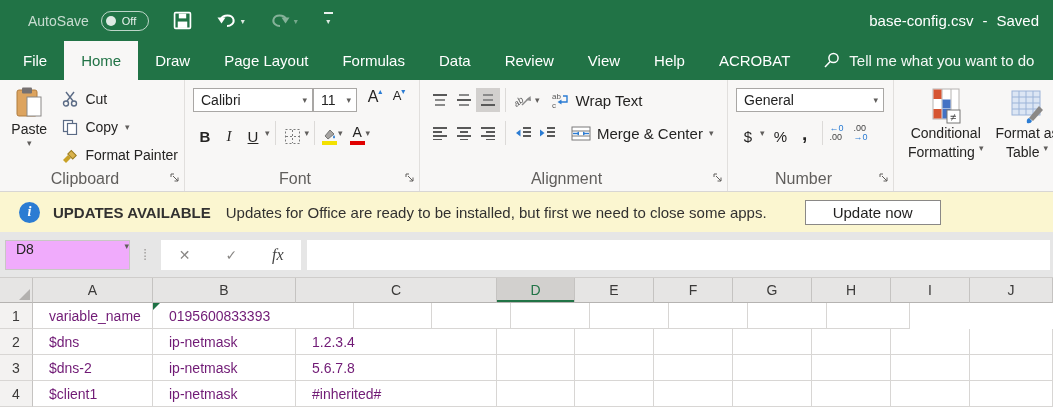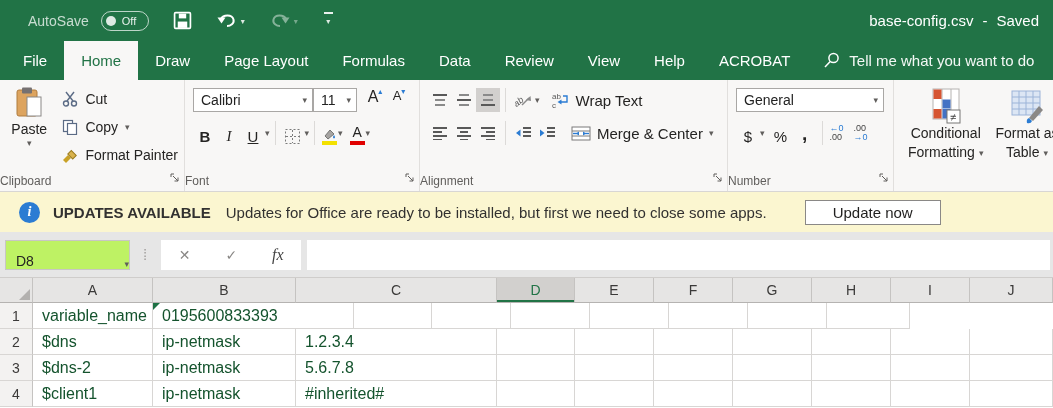--- a/index.html
+++ b/index.html
@@ -24,21 +24,21 @@
 
 .tabrow{height:39px;background:#217346;display:flex;align-items:stretch;color:#fff;font-size:15px;}
 #tabs{display:flex;margin-left:6px;}
 .tab{padding:0 17px;display:flex;align-items:center;cursor:pointer;white-space:nowrap;}
 .tab.active{background:#f8f7f6;color:#217346;}
 .tellme{display:flex;align-items:center;gap:9px;margin-left:16px;color:rgba(255,255,255,.95);white-space:nowrap;}
 
 
 .ribbon{height:112px;background:#f8f7f6;display:flex;border-bottom:1px solid #d8d6d4;}
 .group{position:relative;border-right:1px solid #e1dfdd;padding:6px 6px 20px 8px;display:flex;flex:none;}
-.group-label{position:absolute;bottom:3px;left:0;right:14px;font-size:12px;color:#605e5c;}
+.group-label{position:absolute;bottom:3px;left:0;right:14px;text-align:center;font-size:16px;color:#605e5c;}
 .launcher{position:absolute;bottom:4px;right:4px;}
 .caret{font-size:9px;color:#605e5c;line-height:10px;}
 .vsep{width:1px;background:#dcdad8;height:46px;margin:2px 5px 0;}
 .vsep.short{height:24px;margin-top:0;}
 
 .paste{width:52px;display:flex;flex-direction:column;align-items:center;gap:1px;}
 .paste-label{font-size:14px;color:#252423;}
 .clip-col{display:flex;flex-direction:column;margin-left:12px;gap:8px;padding-top:3px;}
 .small-btn{display:flex;align-items:center;gap:7px;font-size:14px;color:#252423;height:20px;white-space:nowrap;}
 
@@ -53,47 +53,47 @@
 .blue-caret{color:#2b7cd3;font-size:8px;line-height:8px;}
 .grow-wrap{display:flex;align-items:flex-start;}
 .color-btn{display:flex;flex-direction:column;align-items:center;justify-content:flex-end;height:24px;padding:0 1px;}
 .color-bar{width:15px;height:4px;margin-top:1px;}
 .icon-btn{width:24px;height:24px;display:flex;align-items:center;justify-content:center;}
 .icon-btn.selected{background:#d2d0ce;}
 .lbl15{font-size:15px;color:#252423;white-space:nowrap;}
 .alg-right{margin-left:12px;display:flex;align-items:center;gap:6px;}
 
 .style-btn{display:flex;flex-direction:column;align-items:center;font-size:14px;color:#252423;padding:2px 6px 0;line-height:19px;white-space:nowrap;}
-.style-btn .with-caret{display:flex;align-items:center;gap:4px;}
+.style-btn .with-caret{display:flex;gap:4px;}
 
 
 .notif{height:40px;background:#fbf6d0;display:flex;align-items:center;font-size:15px;color:#323130;}
 .info-circle{width:21px;height:21px;border-radius:50%;background:#2b7cd3;color:#fff;font-size:14px;font-weight:bold;font-style:italic;font-family:"Liberation Serif",serif;display:flex;align-items:center;justify-content:center;margin:0 13px 0 19px;flex:none;}
 .notif-badge{font-weight:bold;margin-right:15px;white-space:nowrap;}
 .notif-msg{white-space:nowrap;}
 .notif-btn{margin-left:38px;background:#fff;border:1px solid #8a8886;padding:3px 27px;font-size:15px;color:#201f1e;white-space:nowrap;}
 
 
 .formula-row{height:45px;background:#e6e6e6;display:flex;align-items:center;}
-.name-box{width:125px;height:30px;background:#bef264;border:1px solid #c8c6c4;margin-left:5px;display:flex;align-items:flex-end;padding:0 0 0 10px;font-size:14px;color:#252423;}
+.name-box{width:125px;height:30px;background:#f0abfc;border:1px solid #c8c6c4;margin-left:5px;display:flex;align-items:flex-start;padding:0 0 0 10px;font-size:14px;color:#252423;}
 .name-caret{margin-left:auto;font-size:9px;color:#605e5c;}
 .fdots{color:#a19f9d;font-size:15px;margin:0 13px;letter-spacing:1px;}
 .fx-box{background:#fff;height:30px;width:140px;display:flex;align-items:center;justify-content:space-around;font-size:14px;color:#8a8886;}
 .fx-fn{font-family:"Liberation Serif",serif;font-style:italic;font-size:16px;color:#444;}
 .formula-input{flex:1;height:30px;background:#fff;margin-left:6px;margin-right:3px;}
 
 
 .grid-head{display:flex;height:26px;background:#e6e5e4;border-top:1px solid #cfcdcb;}
 .hcell{border-right:1px solid #c5c3c1;border-bottom:1px solid #b5b3b1;display:flex;align-items:center;justify-content:center;color:#3b3a39;font-size:14px;flex:none;}
 .hcell.sel{background:#d2d0ce;color:#217346;box-shadow:inset 0 -2px 0 #217346;}
 .corner{position:relative;}
 .corner-tri{position:absolute;right:2px;bottom:2px;width:0;height:0;border-left:11px solid transparent;border-bottom:11px solid #b3b1af;}
 .grid-row{display:flex;height:26px;background:#fff;}
 .rnum{background:#f3f2f1;border-right:1px solid #c5c3c1;border-bottom:1px solid #d8d6d4;display:flex;align-items:center;justify-content:center;color:#3b3a39;font-size:14px;flex:none;}
-.cell{border-right:1px solid #d8d6d4;border-bottom:1px solid #d8d6d4;display:flex;align-items:center;padding-left:9px;color:#14532d;font-size:16px;position:relative;flex:none;white-space:nowrap;overflow:hidden;}
+.cell{border-right:1px solid #d8d6d4;border-bottom:1px solid #d8d6d4;display:flex;align-items:center;padding-left:16px;color:#701a75;font-size:14px;position:relative;flex:none;white-space:nowrap;overflow:hidden;}
 .cell.err::before{content:"";position:absolute;left:0;top:0;border-top:7px solid #1e7145;border-right:7px solid transparent;}
 </style>
 </head>
 <body>
 
 <div class="titlebar">
   <div class="qat">
     <span class="autosave-label">AutoSave</span>
     <span class="toggle">
       <span class="toggle-knob"></span>

